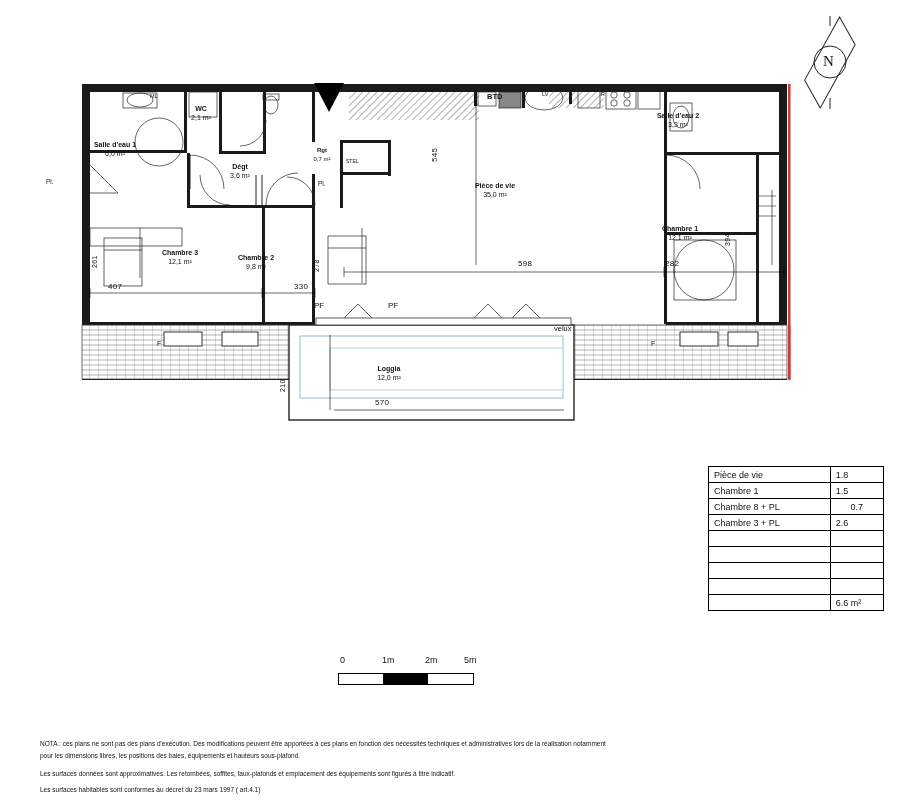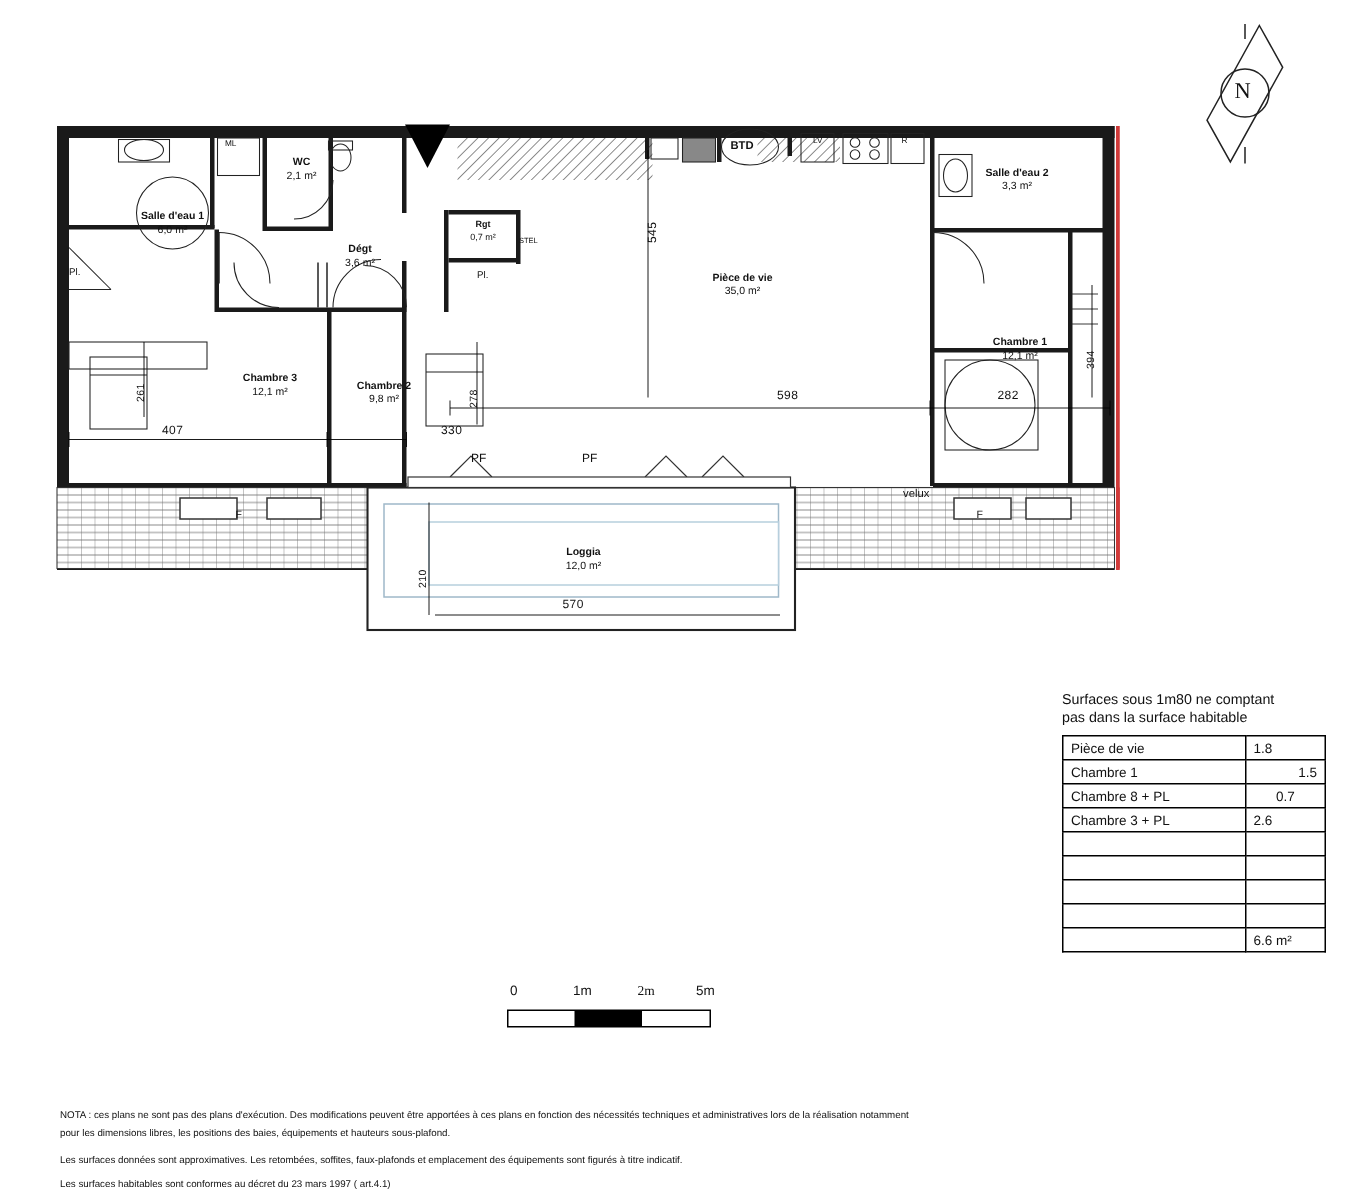--- a/index.html
+++ b/index.html
@@ -10,21 +10,21 @@
   .dim{font-size:8px;letter-spacing:.3px;}
   table.surf{border-collapse:collapse;font-size:9px;}
   table.surf td{border:1px solid #000;height:15px;padding:0 5px;}
   .nota{font-size:6.5px;line-height:12px;color:#111;}
   .scale-note{font-size:9.5px;line-height:12px;}
   svg{display:block;overflow:visible;}
 </style>
 </head>
 <body>
 
-<div class="abs" style="left:0;top:0;width:760px;height:440px;">
+<div class="abs" style="left:0;top:0;width:760px;height:440px;padding-left:44px;">
   <svg width="760" height="440" viewBox="0 0 760 440">
 
     <g stroke="#000">
 
       <rect x="38" y="84" width="705" height="8" fill="#1a1a1a" stroke="none"></rect>
 
       <rect x="38" y="84" width="8" height="296" fill="#1a1a1a" stroke="none"></rect>
 
       <rect x="735" y="84" width="8" height="296" fill="#1a1a1a" stroke="none"></rect>
 
@@ -229,21 +229,21 @@
 
   <div class="abs" style="left:46px;top:178px;font-size:6.5px;"><span>Pl.</span></div>
   <div class="abs" style="left:318px;top:180px;font-size:6.5px;"><span>Pl.</span></div>
   <div class="abs" style="left:150px;top:93px;font-size:5.5px;"><span>ML</span></div>
   <div class="abs" style="left:487px;top:92px;font-size:7.5px;font-weight:bold;"><span>BTD</span></div>
   <div class="abs" style="left:542px;top:91px;font-size:5.5px;"><span>LV</span></div>
   <div class="abs" style="left:601px;top:91px;font-size:5.5px;"><span>R</span></div>
   <div class="abs" style="left:346px;top:158px;font-size:5px;"><span>STEL</span></div>
   <div class="abs" style="left:314px;top:301px;font-size:8px;"><span>PF</span></div>
   <div class="abs" style="left:388px;top:301px;font-size:8px;"><span>PF</span></div>
-  <div class="abs" style="left:554px;top:324px;font-size:7.5px;margin-left:48px;"><span>velux</span></div>
+  <div class="abs" style="left:554px;top:324px;font-size:7.5px;"><span>velux</span></div>
   <div class="abs" style="left:157px;top:340px;font-size:7px;"><span>F</span></div>
   <div class="abs" style="left:651px;top:340px;font-size:7px;"><span>F</span></div>
 
   <div class="abs dim" style="left:108px;top:282px;"><span>407</span></div>
   <div class="abs dim" style="left:274px;top:282px;margin-left:20px;"><span>330</span></div>
   <div class="abs dim" style="left:518px;top:259px;"><span>598</span></div>
   <div class="abs dim" style="left:665px;top:259px;"><span>282</span></div>
   <div class="abs dim" style="left:375px;top:398px;"><span>570</span></div>
   <div class="abs dim" style="left:430px;top:162px;transform:rotate(-90deg);transform-origin:left top;"><span>545</span></div>
   <div class="abs dim" style="left:91px;top:268px;transform:rotate(-90deg);transform-origin:left top;font-size:7px;"><span>261</span></div>
@@ -259,33 +259,29 @@
       <circle cx="45" cy="52" r="16"></circle>
       <path d="M45 6 L45 16 M45 88 L45 99"></path>
     </g>
   </svg>
   <div class="abs" style="left:38px;top:43px;font-size:15px;font-family:'Liberation Serif',serif;">
     <span>N</span>
   </div>
 </div>
 
 <div class="abs" style="left:708px;top:461px;width:178px;">
-  <div class="scale-note">
-    <div>Surfaces sous 1m80 ne comptant</div>
-    <div>pas dans la surface habitable</div>
-  </div>
   <table class="surf" style="margin-top:5px;width:176px;">
     <tbody>
       <tr>
           <td style="width:120px">Pièce de vie</td>
           <td style="width:46px;text-align:left">1.8</td>
         </tr>
       <tr>
           <td>Chambre 1</td>
-          <td style="text-align:right">1.5</td>
+          <td style="text-align:left">1.5</td>
         </tr>
       <tr>
           <td>Chambre 8 + PL</td>
           <td style="text-align:center">0.7</td>
         </tr>
       <tr>
           <td>Chambre 3 + PL</td>
           <td style="text-align:left">2.6</td>
         </tr>
       <tr>
@@ -309,21 +305,21 @@
           <td style="text-align:left">6.6 m²</td>
         </tr>
     </tbody>
   </table>
 </div>
 
 <div class="abs" style="left:338px;top:655px;width:140px;">
   <div style="position:relative;height:14px;font-size:9px;">
     <span class="abs" style="left:2px;top:0;">0</span>
     <span class="abs" style="left:44px;top:0;">1m</span>
-    <span class="abs" style="left:87px;top:0;font-family:Liberation Serif, serif;">2m</span>
+    <span class="abs" style="left:87px;top:0;">2m</span>
     <span class="abs" style="left:126px;top:0;">5m</span>
   </div>
   <svg width="136" height="14" viewBox="0 0 136 14" style="margin-top:4px;">
     <rect x="0.5" y="0.5" width="135" height="11" fill="#fff" stroke="#000"></rect>
     <rect x="45" y="0.5" width="45" height="11" fill="#000"></rect>
   </svg>
 </div>
 
 <div class="abs nota" style="left:40px;top:738px;width:830px;">
   <div>NOTA : ces plans ne sont pas des plans d'exécution. Des modifications peuvent être apportées à ces plans en fonction des nécessités techniques et administratives lors de la réalisation notamment</div>

